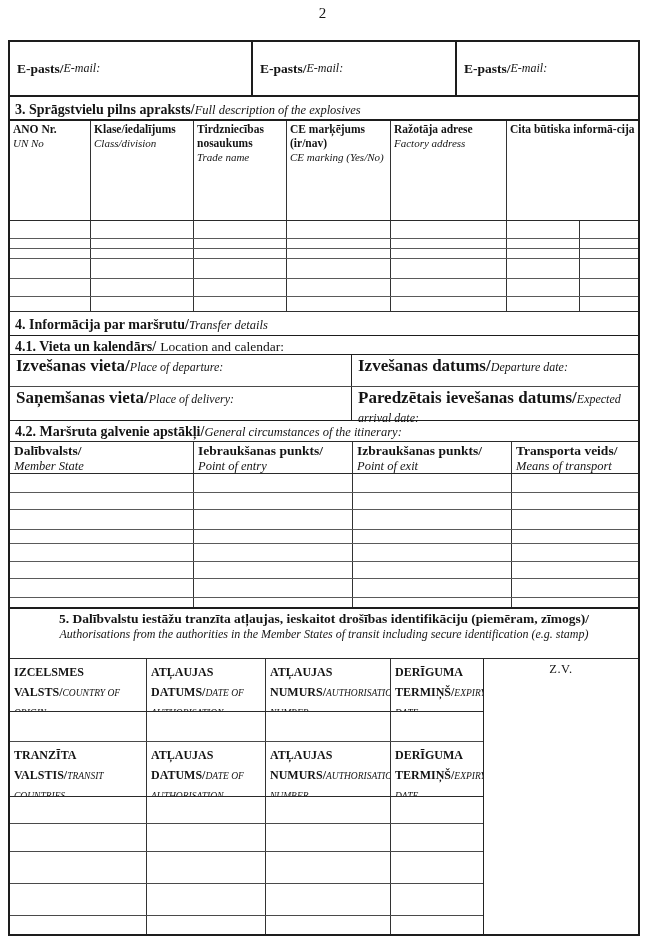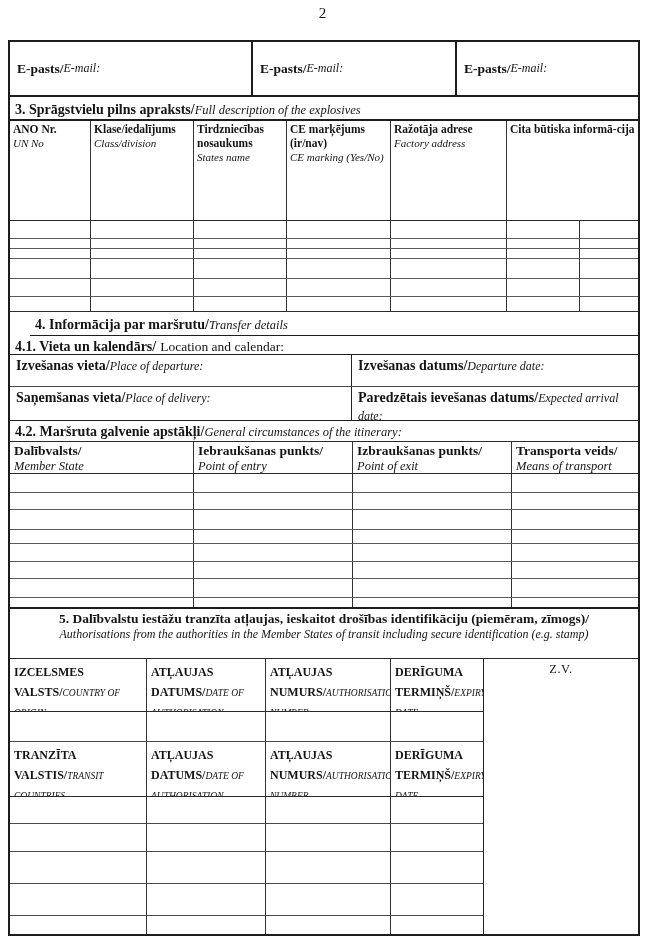--- a/index.html
+++ b/index.html
@@ -25,21 +25,21 @@
   .email-cell.c3 { flex:1; border-right:none; }
   .lab-lv { font-weight:bold; font-size:13.5px; }
   .lab-en { font-style:italic; font-size:12px; }
 
   
   .sec-h { flex-shrink:0; padding:2px 5px 0 5px; border-bottom:2px solid #1d1d1d; overflow:hidden; line-height:1.25; }
   .sec-h .h-lv { font-weight:bold; font-size:14px; }
   .sec-h .h-en { font-style:italic; font-size:12.5px; }
   .sec-h .h-en.roman { font-style:normal; font-size:13.5px;margin-top:38px; }
   #s3h { height:24px; }
-  #s4h { height:24px; border-bottom:1.5px solid #1d1d1d;margin-left:20px; }
+  #s4h { height:24px; border-bottom:1.5px solid #1d1d1d; }
   #s41h { height:19px; padding-top:0; border-bottom:1.5px solid #1d1d1d; }
   #s42h { height:21px; padding-top:0; border-bottom:1.5px solid #2a2a2a; }
   #s5h { height:50px; border-bottom:1.5px solid #2a2a2a;text-align:center; }
   #s5h .h-lv { font-size:13.5px; display:block; }
   #s5h .h-en { display:block; font-size:12px; margin-top:-1px; }
 
   
   .t3-head { height:100px; border-bottom:1.5px solid #2a2a2a; }
   .t3 .cell { border-right:1.2px solid #333; padding:2px 3px; overflow:hidden; }
   .t3 .cell:last-child { border-right:none; }
@@ -50,21 +50,21 @@
   .t3-body { border-bottom:1px solid #5a5a5a; }
   .t3-body.hv { border-bottom:1.5px solid #2f2f2f; }
   .r18{height:18px}.r10{height:10px}.r20{height:20px}.r15{height:15px}
 
   
   .f-row { }
   .f-row .lcell { width:342px; border-right:1.5px solid #222; padding:1px 0 0 6px; }
   .f-row .rcell { flex:1; padding:1px 0 0 6px; }
   #rowA { height:32px; border-bottom:1px solid #4a4a4a; }
   #rowB { height:34px; border-bottom:1.5px solid #1d1d1d; }
-  .f-row .lab-lv { font-size:14px; }
+  .f-row .lab-lv { font-size:17px; }
   .f-row .lab-en { font-size:12px; }
   .rcell .lab-en { display:inline; }
 
   
   .t42 .cell { border-right:1.2px solid #333; padding:1px 4px; overflow:hidden; }
   .t42 .cell:last-child { border-right:none; }
   .t42 .w1{width:184px}.t42 .w2{width:159px}.t42 .w3{width:159px}.t42 .w4{flex:1}
   .t42-head { height:32px; border-bottom:1.2px solid #2a2a2a; }
   .t42-head .cell { font-weight:bold; font-size:13.5px; line-height:1.15; }
   .t42-head .cell i { display:block; font-weight:normal; font-style:italic; font-size:12.5px; }
@@ -114,21 +114,21 @@
       </div>
     </div>
 
     <div class="sec-h" id="s3h">
       <span class="h-lv">3. Sprāgstvielu pilns apraksts/</span><span class="h-en">Full description of the explosives</span>
     </div>
 
     <div class="row t3 t3-head">
       <div class="cell w1"><span>ANO Nr.</span><i>UN No</i></div>
       <div class="cell w2"><span>Klase/iedalījums</span><i>Class/division</i></div>
-      <div class="cell w3"><span>Tirdzniecības nosaukums</span><i>States name</i></div>
+      <div class="cell w3"><span>Tirdzniecības nosaukums</span><i>Trade name</i></div>
       <div class="cell w4"><span>CE marķējums (ir/nav)</span><i>CE marking (Yes/No)</i></div>
       <div class="cell w5"><span>Ražotāja adrese</span><i>Factory address</i></div>
       <div class="cell w7"><span>Cita būtiska informā‑cija</span></div>
     </div>
     <div class="row t3 t3-body r18">
         <div class="cell w1"></div>
         <div class="cell w2"></div>
         <div class="cell w3"></div>
         <div class="cell w4"></div>
         <div class="cell w5"></div>

